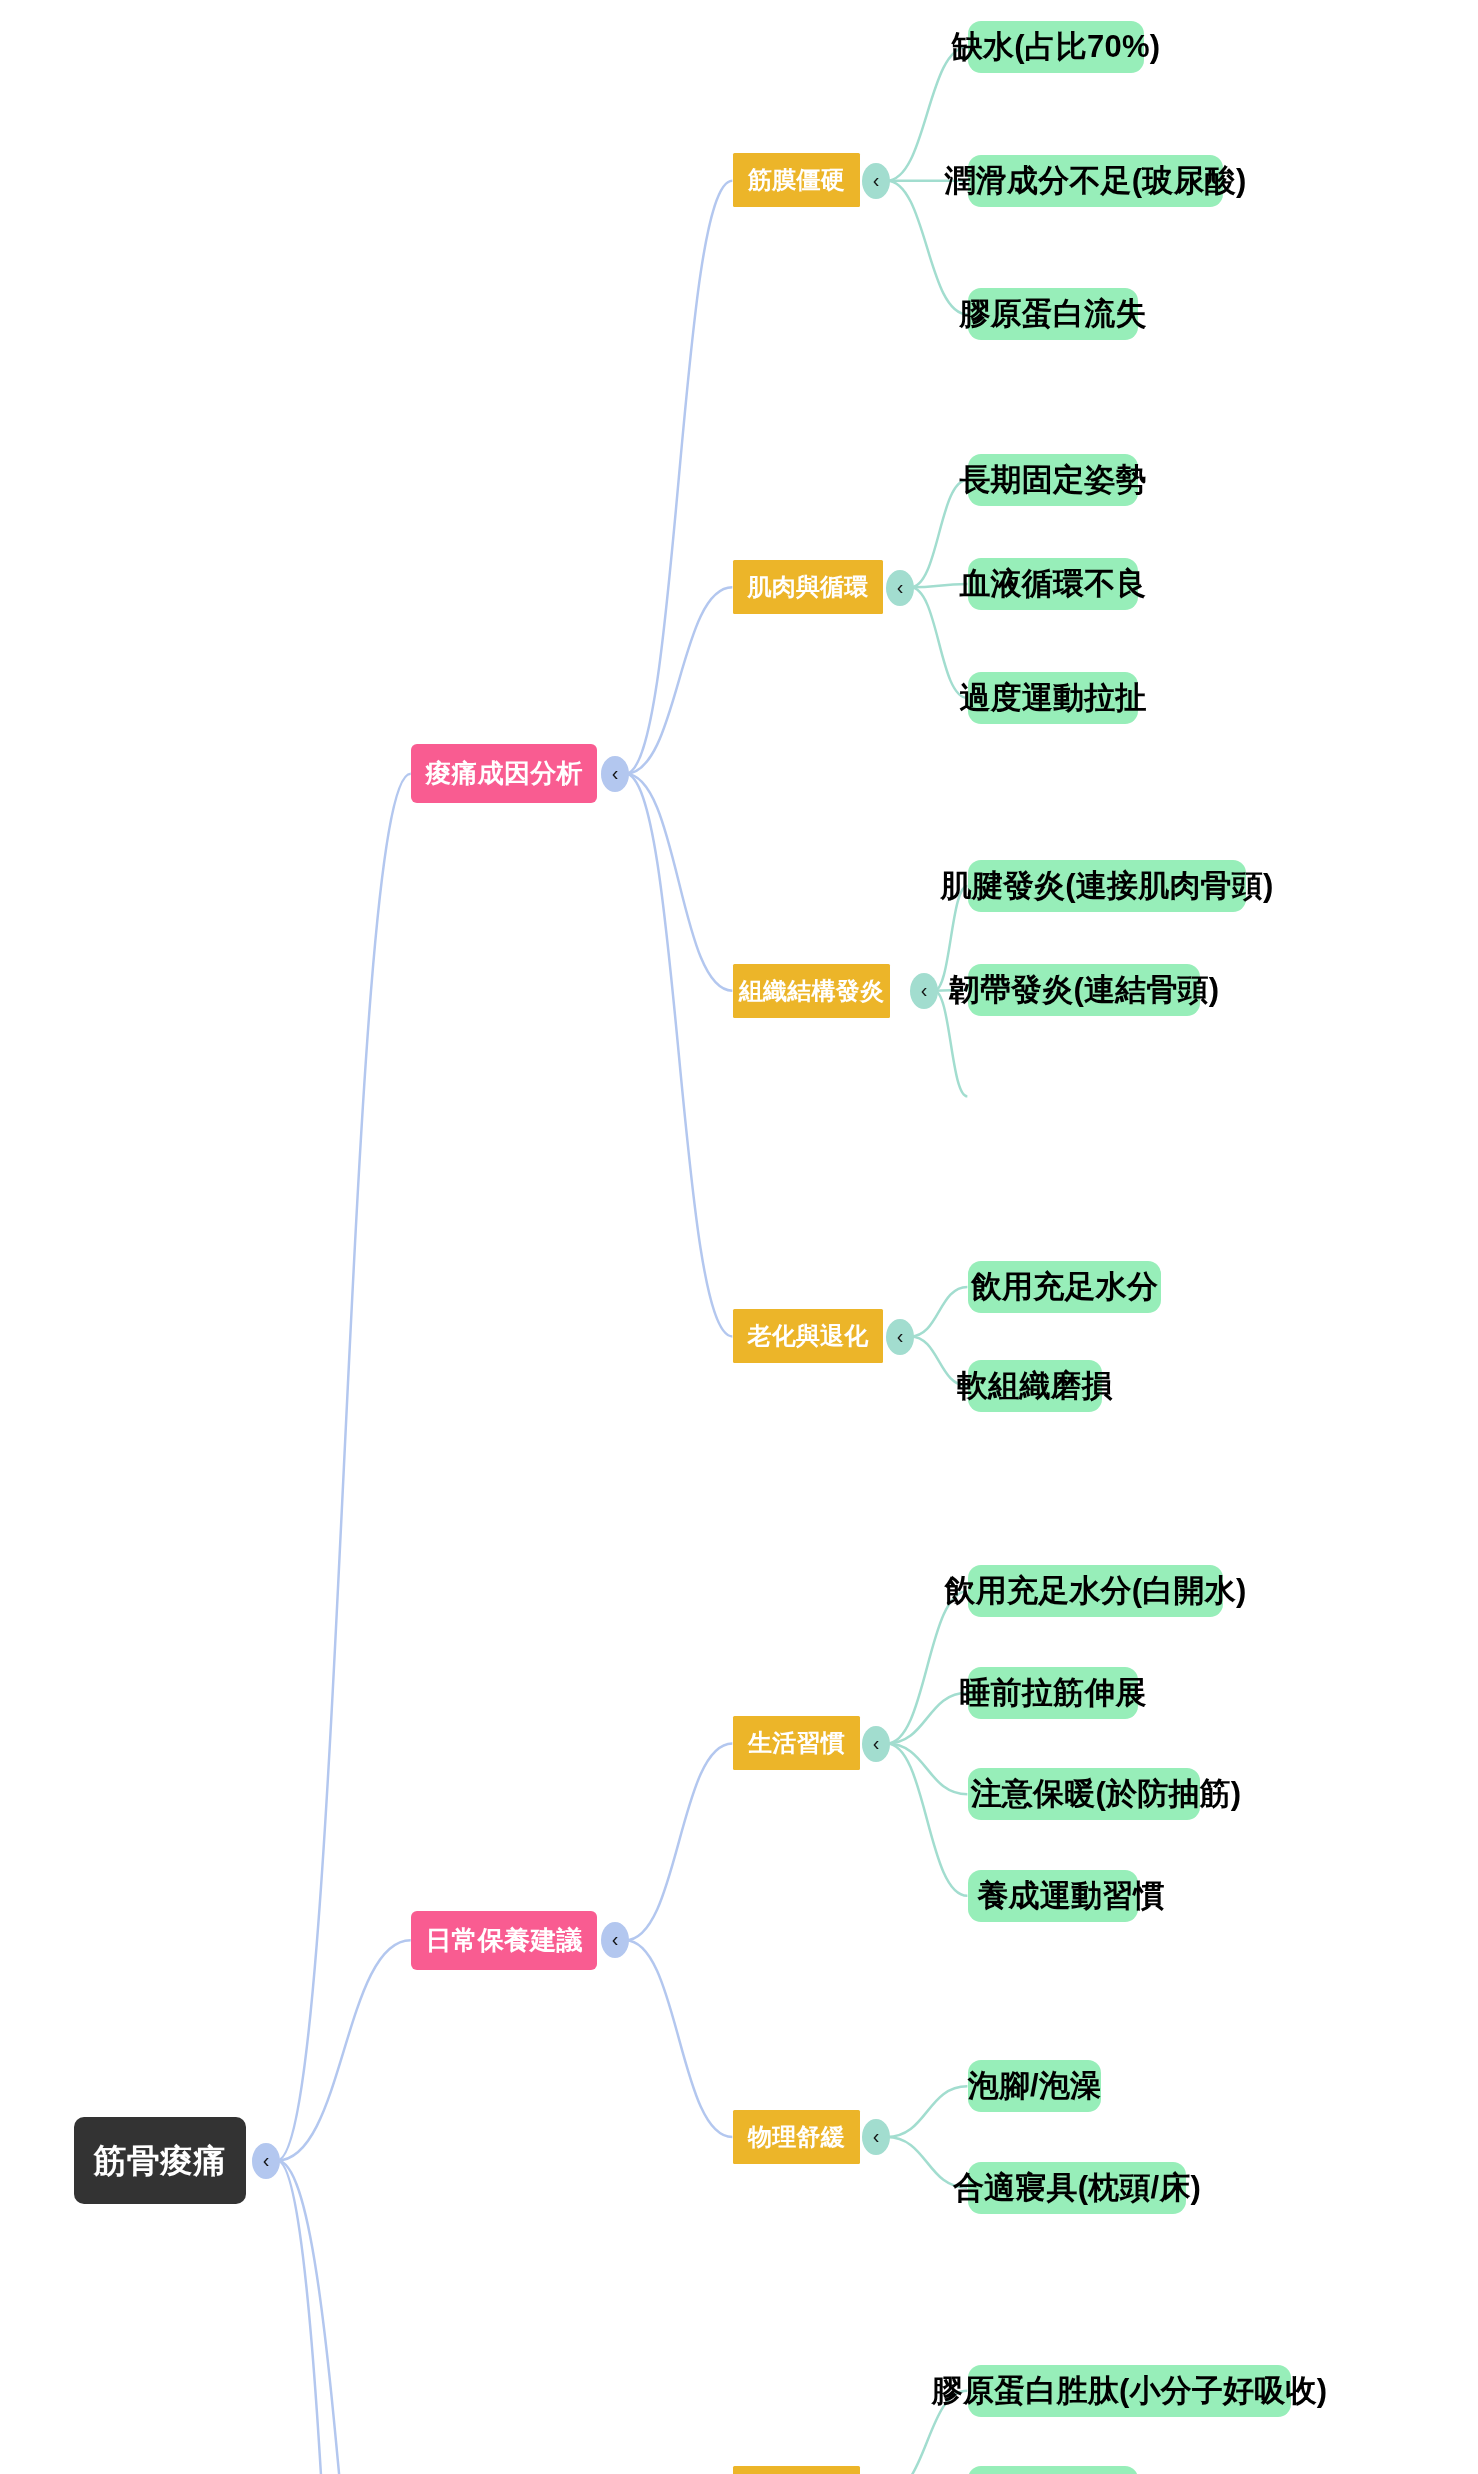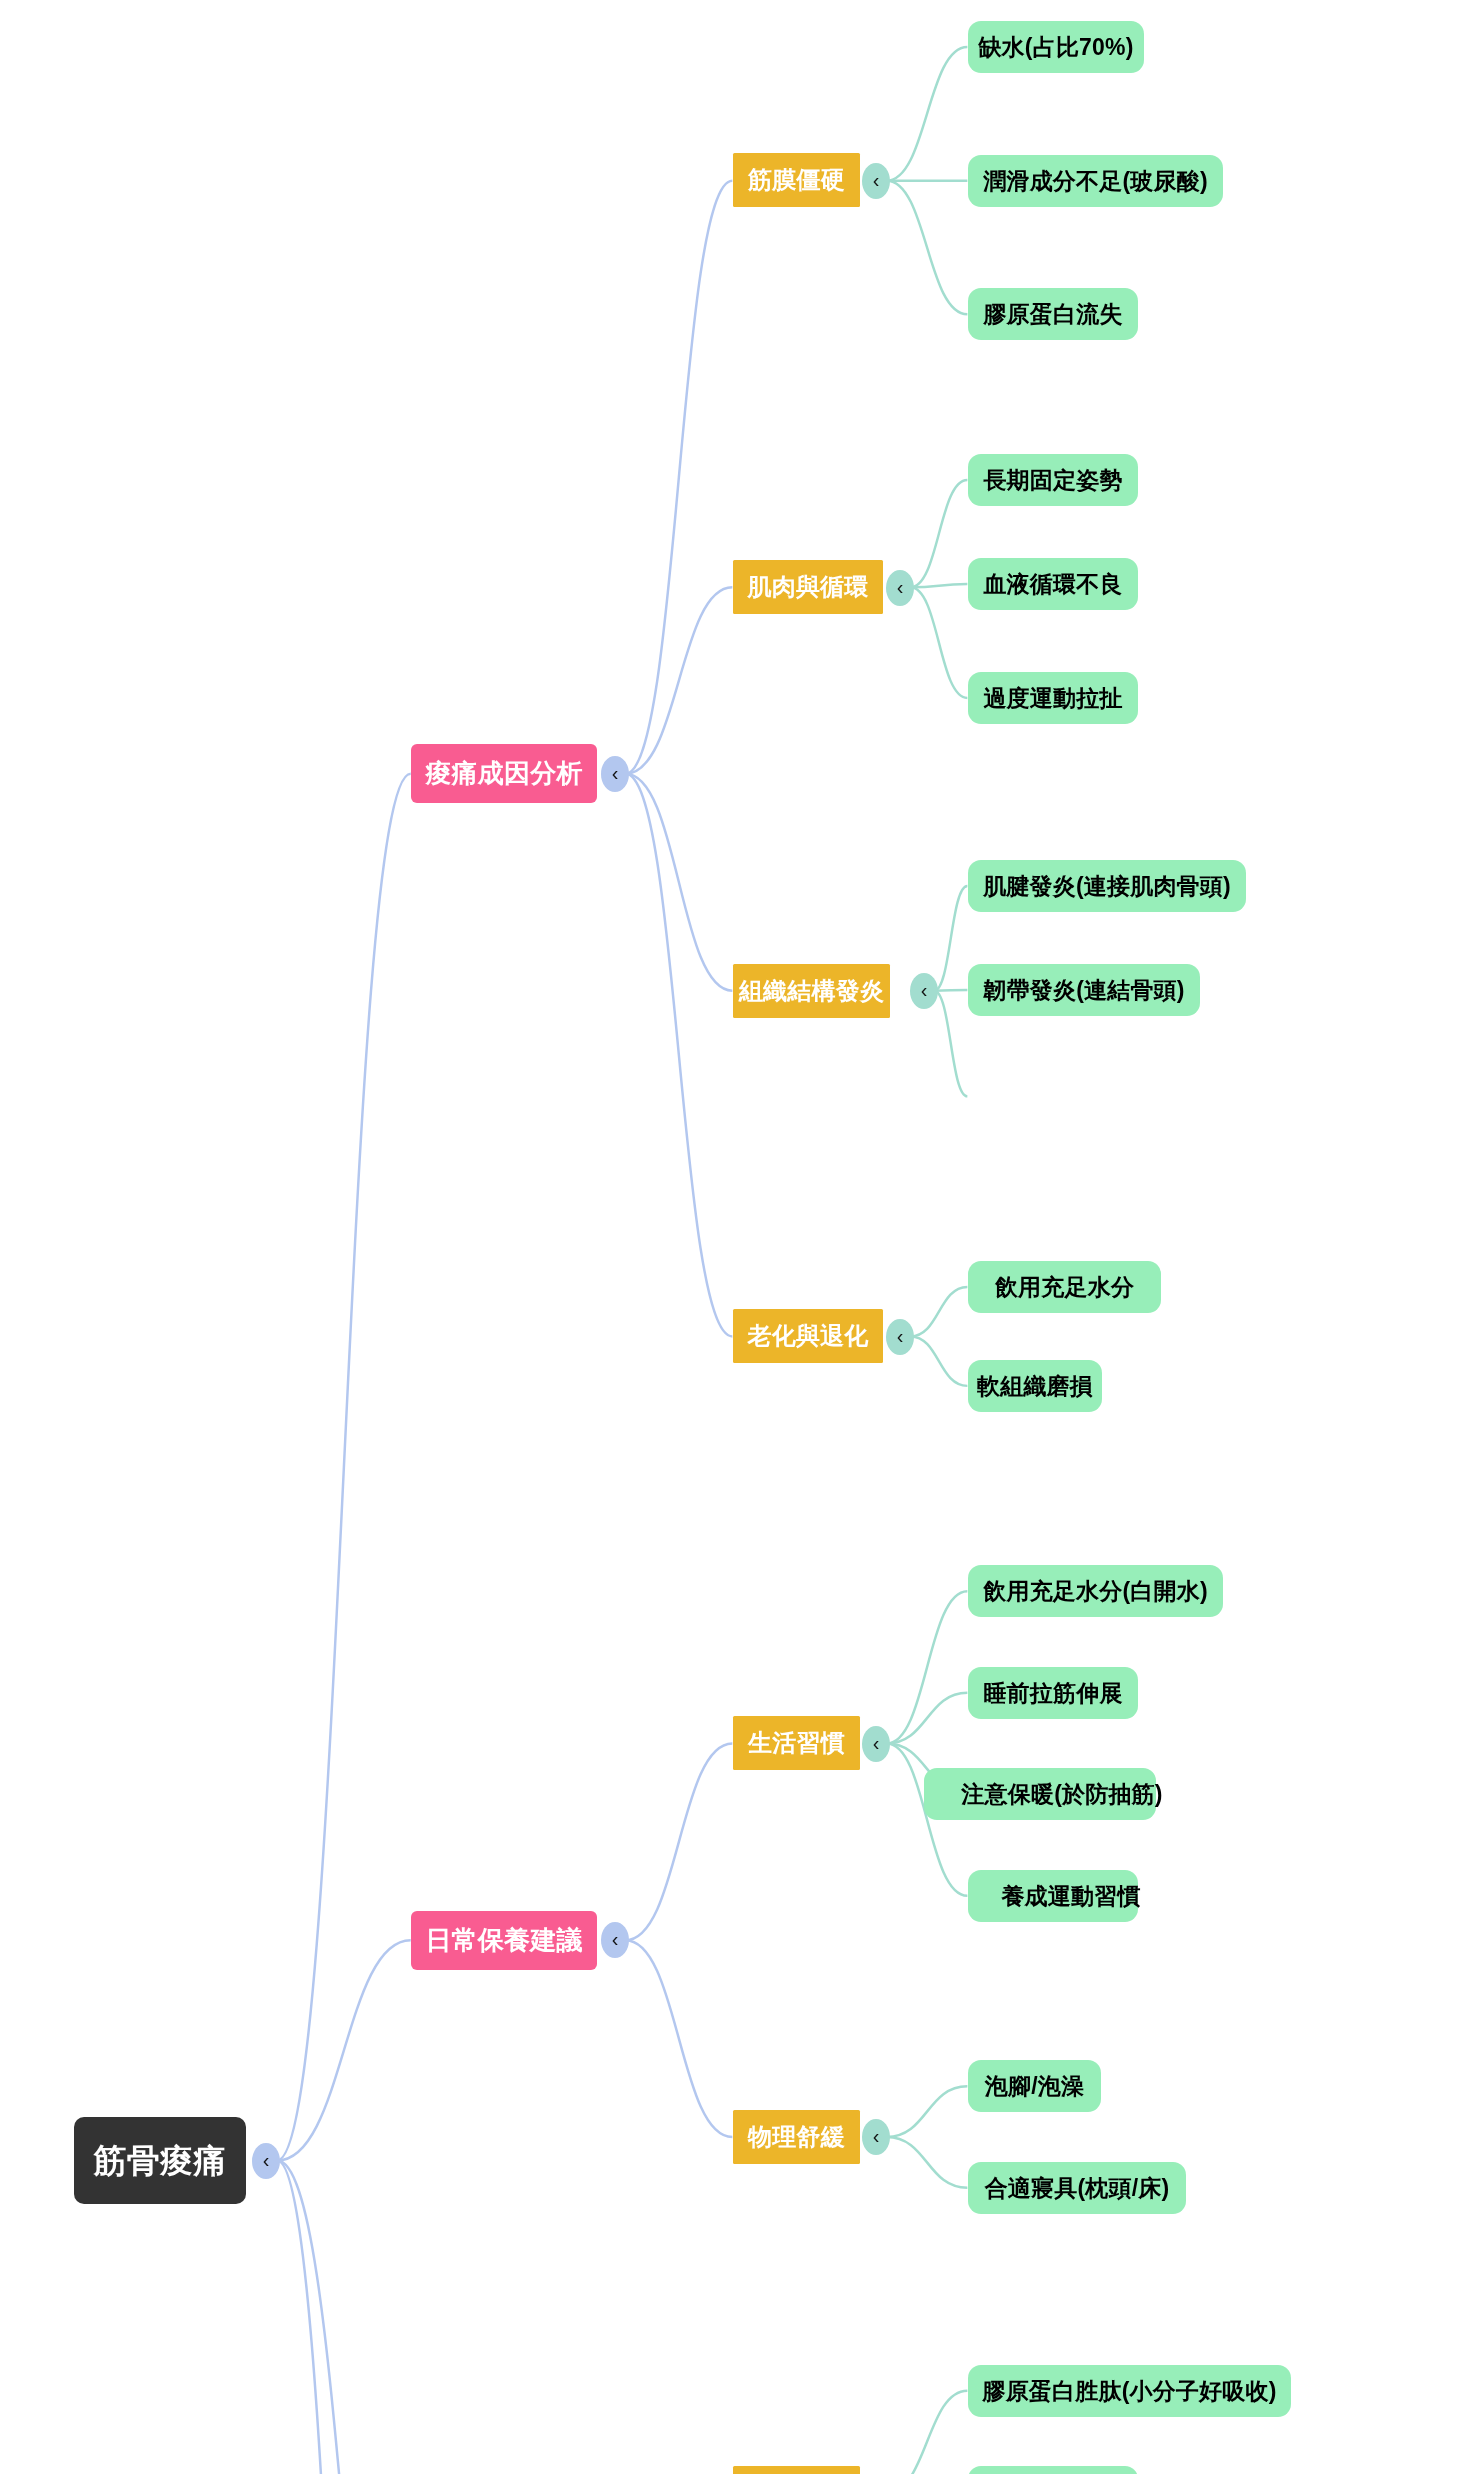--- a/index.html
+++ b/index.html
@@ -10,21 +10,21 @@
   .node{position:absolute;display:flex;align-items:center;justify-content:center;
         box-sizing:border-box;text-align:center;line-height:1.15;
         font-weight:700;letter-spacing:0.2px;white-space:nowrap;}
   
   .n-root{background:#333333;color:#ffffff;font-size:33px;border-radius:10px;}
   
   .n-l1{background:#f95c91;color:#ffffff;font-size:26px;border-radius:6px;}
   
   .n-l2{background:#ecb529;color:#ffffff;font-size:24px;border-radius:1.5px;text-align:right;}
   
-  .n-l3{background:#97eeb9;color:#000000;font-size:23px;border-radius:13px;font-weight:700;}
+  .n-l3{background:#97eeb9;color:#000000;font-size:31px;border-radius:13px;font-weight:700;}
   
   .toggle{position:absolute;display:flex;align-items:center;justify-content:center;
           border-radius:50%;box-sizing:border-box;}
   .toggle span{font-size:20px;font-weight:400;color:#111;line-height:1;
                transform:translateY(-1px);}
   .tg-blue{background:#b3c7ef;}
   .tg-green{background:#a2ddcf;}
 </style>
 </head>
 <body>
@@ -106,21 +106,21 @@
     <div class="node n-l2" style="left: 733px; top: 1309px; width: 150px; height: 54px;">老化與退化</div>
     <div class="toggle tg-green" style="left: 886px; top: 1319px; width: 28px; height: 36px;">
       <span>‹</span>
     </div>
     <div class="node n-l1" style="left: 411px; top: 744px; width: 186px; height: 59px;">痠痛成因分析</div>
     <div class="toggle tg-blue" style="left: 601px; top: 756px; width: 28px; height: 36px;">
       <span>‹</span>
     </div>
     <div class="node n-l3" style="left: 968px; top: 1565px; width: 255px; height: 52px;">飲用充足水分(白開水)</div>
     <div class="node n-l3" style="left: 968px; top: 1667px; width: 170px; height: 52px;">睡前拉筋伸展</div>
-    <div class="node n-l3" style="left: 924px; top: 1768px; width: 232px; height: 52px; padding-left: 44px;">注意保暖(於防抽筋)</div>
+    <div class="node n-l3" style="left: 968px; top: 1768px; width: 232px; height: 52px; padding-left: 44px;">注意保暖(於防抽筋)</div>
     <div class="node n-l3" style="left: 968px; top: 1870px; width: 170px; height: 52px; padding-left: 36px;">養成運動習慣</div>
     <div class="node n-l2" style="left: 733px; top: 1716px; width: 127px; height: 54px;">生活習慣</div>
     <div class="toggle tg-green" style="left: 862px; top: 1726px; width: 28px; height: 36px;">
       <span>‹</span>
     </div>
     <div class="node n-l3" style="left: 968px; top: 2060px; width: 133px; height: 52px;">泡腳/泡澡</div>
     <div class="node n-l3" style="left: 968px; top: 2162px; width: 218px; height: 52px;">合適寢具(枕頭/床)</div>
     <div class="node n-l2" style="left: 733px; top: 2110px; width: 127px; height: 54px;">物理舒緩</div>
     <div class="toggle tg-green" style="left: 862px; top: 2119px; width: 28px; height: 36px;">
       <span>‹</span>

